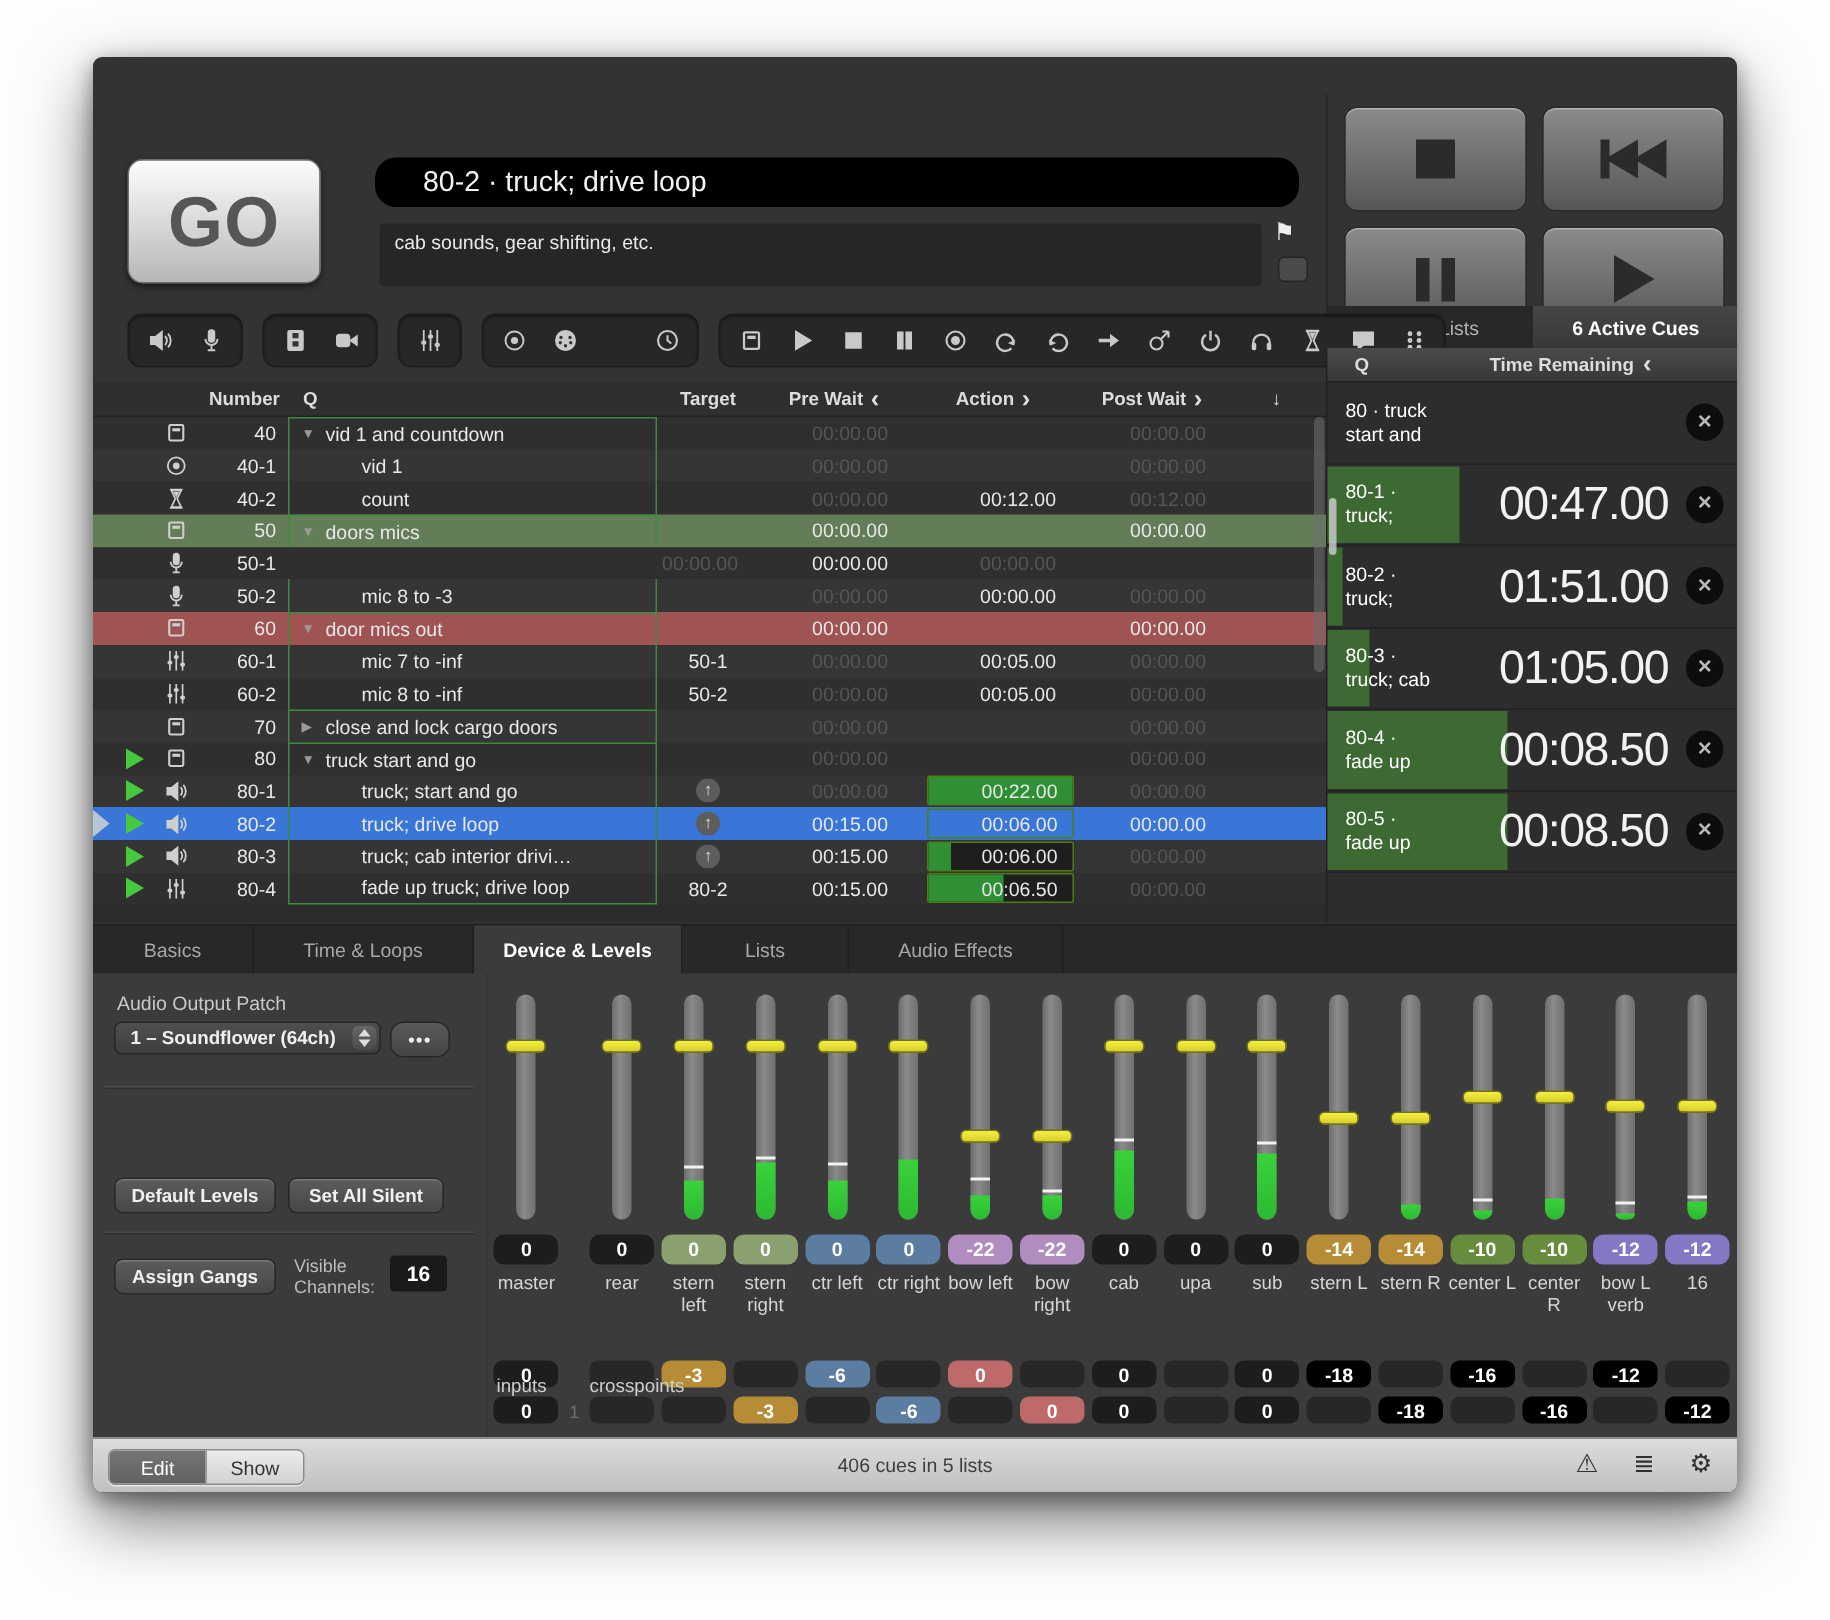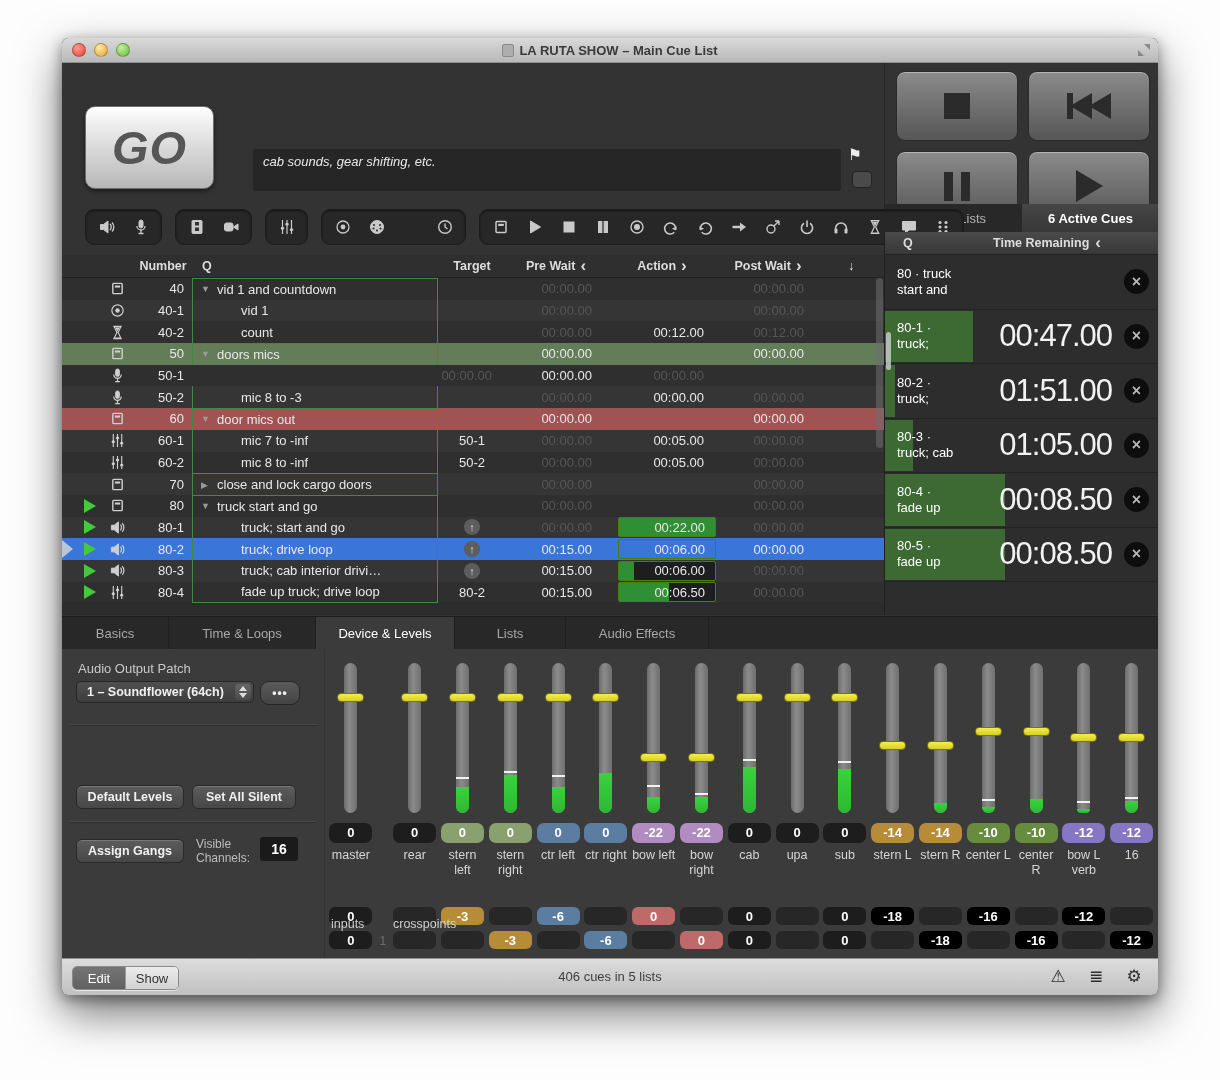--- a/index.html
+++ b/index.html
@@ -14,21 +14,21 @@
   .l-red{background:radial-gradient(circle at 35% 30%,#ff9a8a,#e0443a);}
   .l-yel{background:radial-gradient(circle at 35% 30%,#ffe9a0,#e0a33a);}
   .l-grn{background:radial-gradient(circle at 35% 30%,#c2f0a0,#66b83a);}
   .titletext{position:absolute;left:0;right:0;text-align:center;font-size:13px;color:#3a3a3a;font-weight:bold;}
   .doc-ic{display:inline-block;width:10px;height:11px;background:#aeaeae;border:1px solid #8a8a8a;border-radius:2px;margin-right:5px;vertical-align:-2px;}
   .fs-ic{position:absolute;right:8px;top:6px;width:12px;height:12px;opacity:.55;}
   .fs-ic:before,.fs-ic:after{content:"";position:absolute;border-style:solid;}
   .fs-ic:before{right:0;top:0;border-width:0 6px 6px 0;border-color:transparent #555 transparent transparent;}
   .fs-ic:after{left:0;bottom:0;border-width:6px 0 0 6px;border-color:transparent transparent transparent #555;}
   
-  .hdr{position:absolute;left:0;top:25px;width:100%;height:166px;background:#333;font-style:italic;}
+  .hdr{position:absolute;left:0;top:25px;width:100%;height:166px;background:#333;}
   .go-btn{position:absolute;left:23px;top:43px;width:127px;height:81px;border-radius:10px;
           background:linear-gradient(#fdfdfd,#b7b7b7);border:1px solid #6e6e6e;
           box-shadow:inset 0 1px 0 #fff,0 2px 4px rgba(0,0,0,.5);
           display:flex;align-items:center;justify-content:center;
           font-size:47px;font-weight:bold;color:#565656;letter-spacing:1px;}
   .cue-name{position:absolute;left:188px;top:42px;width:616px;height:33px;background:#000;border-radius:14px;
             color:#f2f2f2;font-size:19px;display:flex;align-items:center;padding-left:32px;box-sizing:border-box;}
   .notes{position:absolute;left:191px;top:86px;width:588px;height:42px;background:#262626;border-radius:3px;
          color:#e8e8e8;font-size:13px;line-height:17px;padding:4px 10px;box-sizing:border-box;}
   .flag{position:absolute;left:787px;top:82px;color:#eee;font-size:16px;}
@@ -97,21 +97,21 @@
   .acrow{height:53.5px;border-bottom:1px solid #232323;position:relative;display:flex;align-items:center;}
   .acprog{position:absolute;left:0;top:1px;bottom:1px;background:#3d6a33;}
   .aclabel{position:relative;z-index:1;margin-left:12px;width:88px;font-size:13px;color:#fff;line-height:16px;}
   .actime{position:relative;z-index:1;font-size:31px;color:#f2f2f2;letter-spacing:-1px;flex:1;text-align:right;margin-right:6px;}
   .acx{position:relative;z-index:1;width:25px;height:25px;border-radius:50%;background:#0d0d0d;color:#b9b9b9;
        display:flex;align-items:center;justify-content:center;font-size:16px;font-weight:bold;margin:0 10px 0 6px;flex:0 0 auto;}
   .acthumb{position:absolute;left:1px;top:100px;width:5px;height:38px;border-radius:3px;background:#cfcfcf;opacity:.8;}
   
   .itabs{position:absolute;left:0;top:578px;width:1096px;height:33px;background:#282828;display:flex;border-top:1px solid #1d1d1d;}
   .itab{display:flex;align-items:center;justify-content:center;font-size:13px;color:#a8a8a8;border-right:1px solid #1f1f1f;}
-  .itab.on{background:#3b3b3b;color:#fff;font-weight:normal;}
+  .itab.on{background:#3b3b3b;color:#fff;font-weight:bold;}
   .ibody{position:absolute;left:0;top:611px;width:1096px;height:310px;background:#3b3b3b;}
   .ileft{position:absolute;left:0;top:0;width:262px;height:100%;border-right:1px solid #333;}
   .ilabel{position:absolute;left:16px;top:12px;font-size:13px;color:#c9c9c9;}
   .dropdown{position:absolute;left:14px;top:32px;width:178px;height:22px;border-radius:5px;background:linear-gradient(#4f4f4f,#3d3d3d);
             border:1px solid #262626;color:#f0f0f0;font-size:12.5px;font-weight:bold;display:flex;align-items:center;padding-left:10px;box-sizing:border-box;}
   .dd-step{position:absolute;right:2px;top:2px;bottom:2px;width:16px;border-radius:4px;background:linear-gradient(#666,#4a4a4a);display:flex;flex-direction:column;align-items:center;justify-content:center;gap:2px;}
   .dd-step b{width:0;height:0;border-style:solid;}
   .dd-step .u{border-width:0 4px 5px 4px;border-color:transparent transparent #ddd transparent;}
   .dd-step .d{border-width:5px 4px 0 4px;border-color:#ddd transparent transparent transparent;}
   .dots-btn{position:absolute;left:198px;top:32px;width:38px;height:22px;border-radius:9px;background:linear-gradient(#5a5a5a,#444);
@@ -147,21 +147,21 @@
   .chlabel{margin-top:5px;height:34px;font-size:12.5px;color:#d5d5d5;text-align:center;line-height:15px;width:47px;}
   .sublabels{position:absolute;left:2px;top:268px;font-size:12.5px;color:#cecece;}
   .sublabels .s1{position:absolute;left:4px;top:0;}
   .sublabels .s2{position:absolute;left:66px;top:0;}
   .xrow{height:24px;display:flex;align-items:center;justify-content:center;width:100%;}
   .rownum{font-size:12px;color:#6e6e6e;height:24px;display:flex;align-items:center;}
   .crosswrap{margin-top:2px;}
   
   .statusbar{position:absolute;left:0;bottom:0;width:100%;height:36px;background:linear-gradient(#dcdcdc,#c0c0c0);border-top:1px solid #8e8e8e;}
   .seg{position:absolute;left:10px;top:7px;height:22px;display:flex;border:1px solid #8a8a8a;border-radius:5px;overflow:hidden;box-shadow:0 1px 0 rgba(255,255,255,.6);}
-  .seg .e{width:52px;display:flex;align-items:center;justify-content:center;font-size:13px;}
+  .seg .e{width:64px;display:flex;align-items:center;justify-content:center;font-size:13px;}
   .seg .sel{background:linear-gradient(#757575,#616161);color:#fff;}
   .seg .uns{background:linear-gradient(#ececec,#d2d2d2);color:#333;border-left:1px solid #9a9a9a;}
   .sb-center{position:absolute;left:0;right:0;top:10px;text-align:center;font-size:13px;color:#3e3e3e;}
   .sb-icons{position:absolute;right:14px;top:7px;display:flex;gap:18px;color:#2f2f2f;font-size:17px;}
   .sb-icons span{width:20px;text-align:center;}
 </style>
 </head>
 <body>
 
 <svg width="0" height="0" style="position:absolute">
@@ -260,32 +260,24 @@
       <circle cx="11" cy="3.5" r="1.6" stroke="none"></circle>
       <circle cx="5" cy="8" r="1.6" stroke="none"></circle>
       <circle cx="11" cy="8" r="1.6" stroke="none"></circle>
       <circle cx="5" cy="12.5" r="1.6" stroke="none"></circle>
       <circle cx="11" cy="12.5" r="1.6" stroke="none"></circle>
     </symbol>
 </svg>
 
 <div class="win">
 
-  <div class="titlebar">
-    <div class="lights">
-      <span class="light l-red"></span>
-      <span class="light l-yel"></span>
-      <span class="light l-grn"></span>
-    </div>
-    <div class="titletext"><span class="doc-ic"></span><span>LA RUTA SHOW – Main Cue List</span></div>
-    <div class="fs-ic"></div>
-  </div>
 
   <div class="hdr">
     <div class="go-btn">GO</div>
+    <div class="cue-name">80-2 · truck; drive loop</div>
     <div class="notes">
       <div>cab sounds, gear shifting, etc.</div>
     </div>
     <div class="flag">⚑</div>
     <div class="flag-btn"></div>
     <div class="transport">
       <div class="tbtns">
         <div class="tbtn">
             <span class="g-stop"></span>
           </div>

